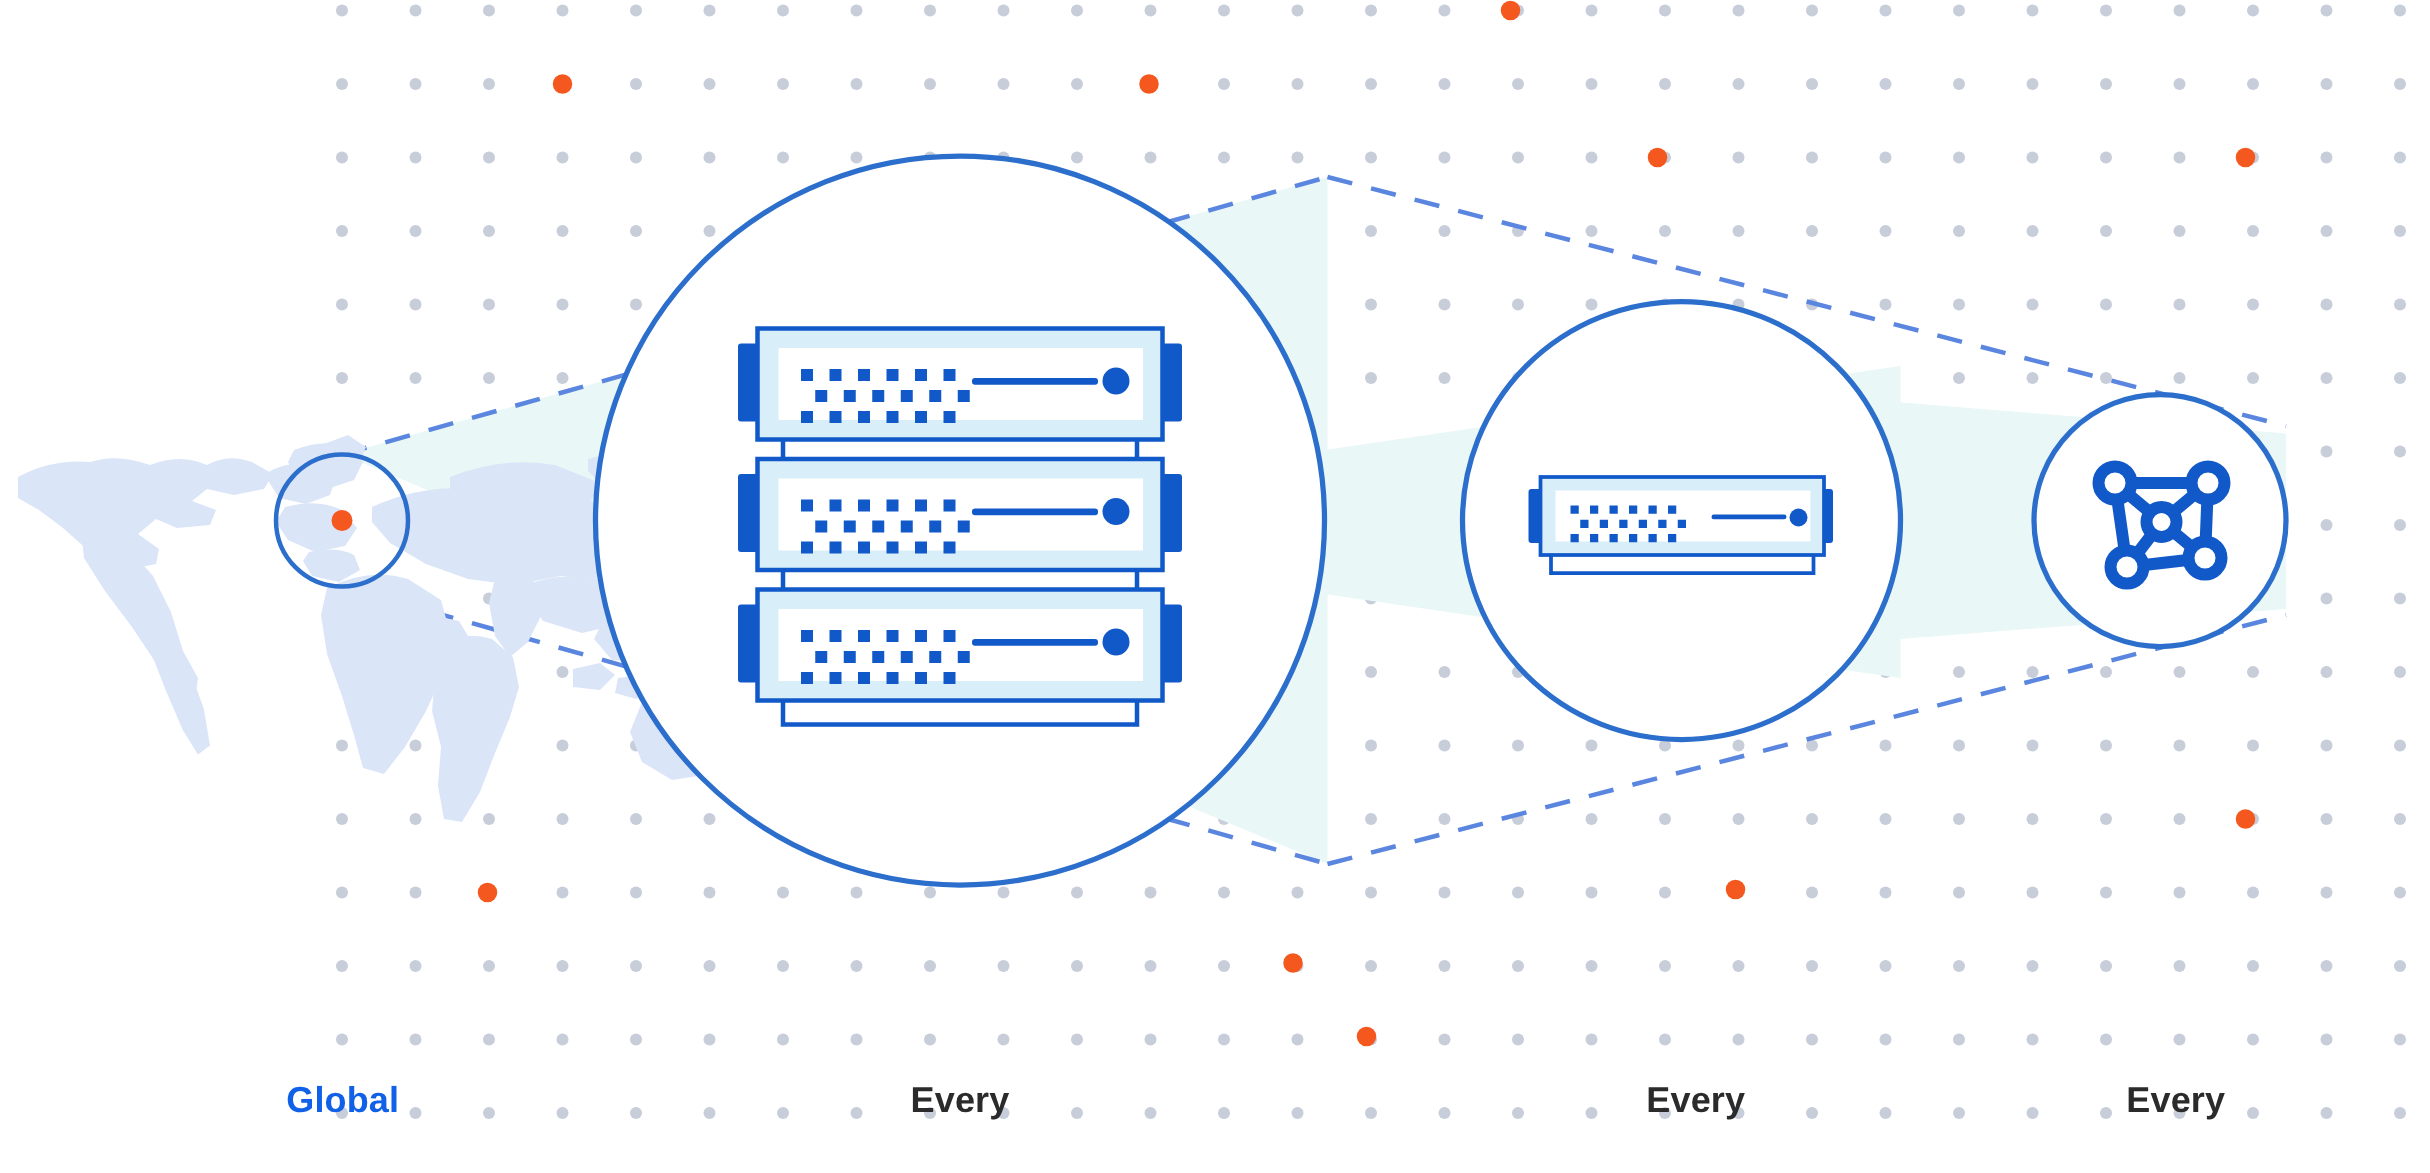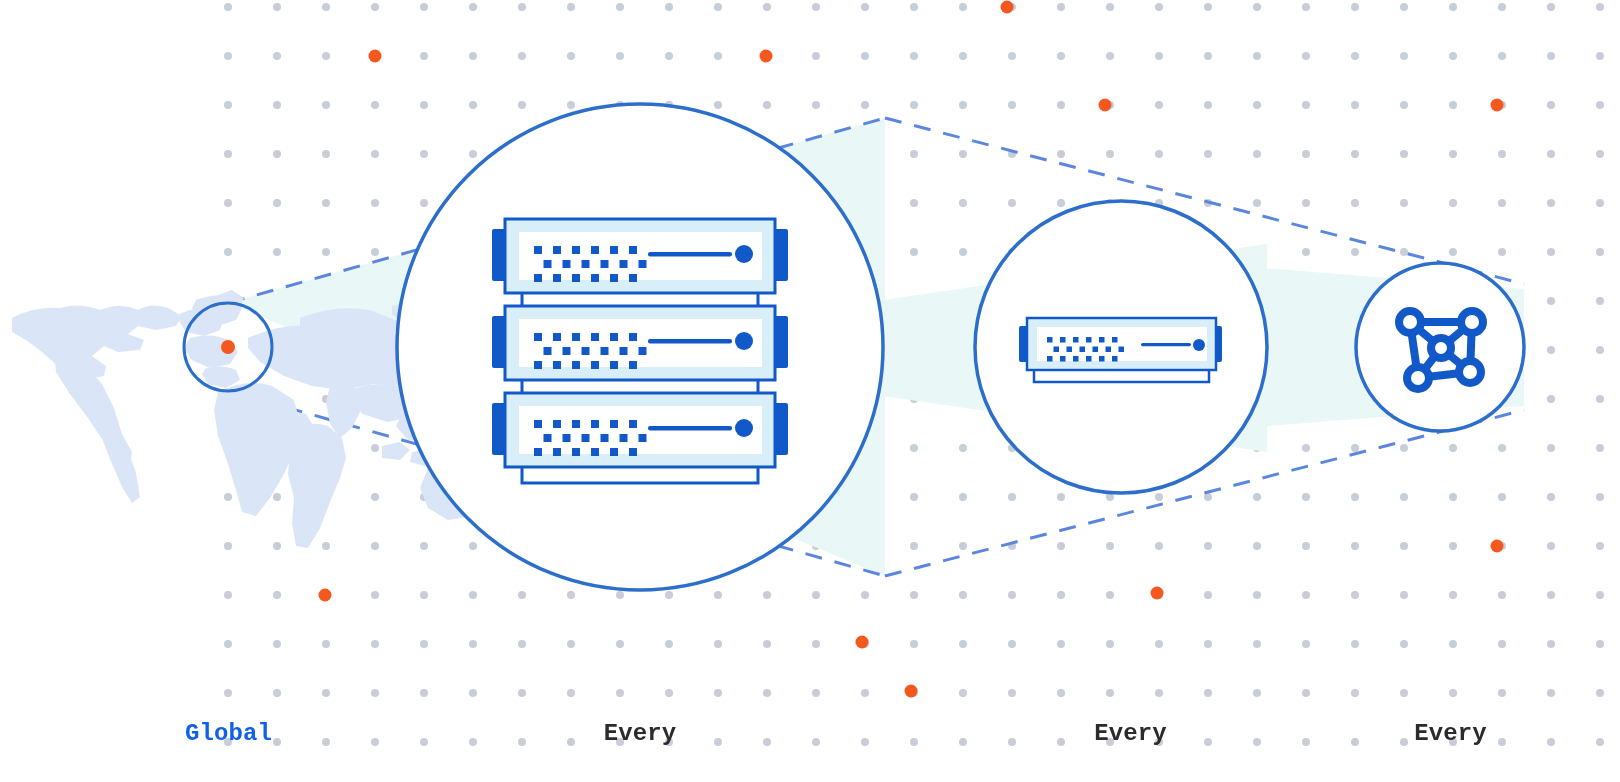--- a/index.html
+++ b/index.html
@@ -6,21 +6,21 @@
   html,body{margin:0;padding:0;}
   body{
     width:1620px;height:782px;
     background:#ffffff;
     font-family:"Liberation Sans","DejaVu Sans",sans-serif;
     overflow:hidden;
     position:relative;
   }
   #diagram-root{
     position:relative;
-    width:1620px;height:782px;font-family:Liberation Mono, monospace;
+    width:1620px;height:782px;
   }
   .layer{position:absolute;top:0;left:0;width:1620px;height:782px;}
   #svg-stage{display:block;}
 
   
   .caption{
     position:absolute;
     text-align:center;
     font-size:24px;
     line-height:1.13;

